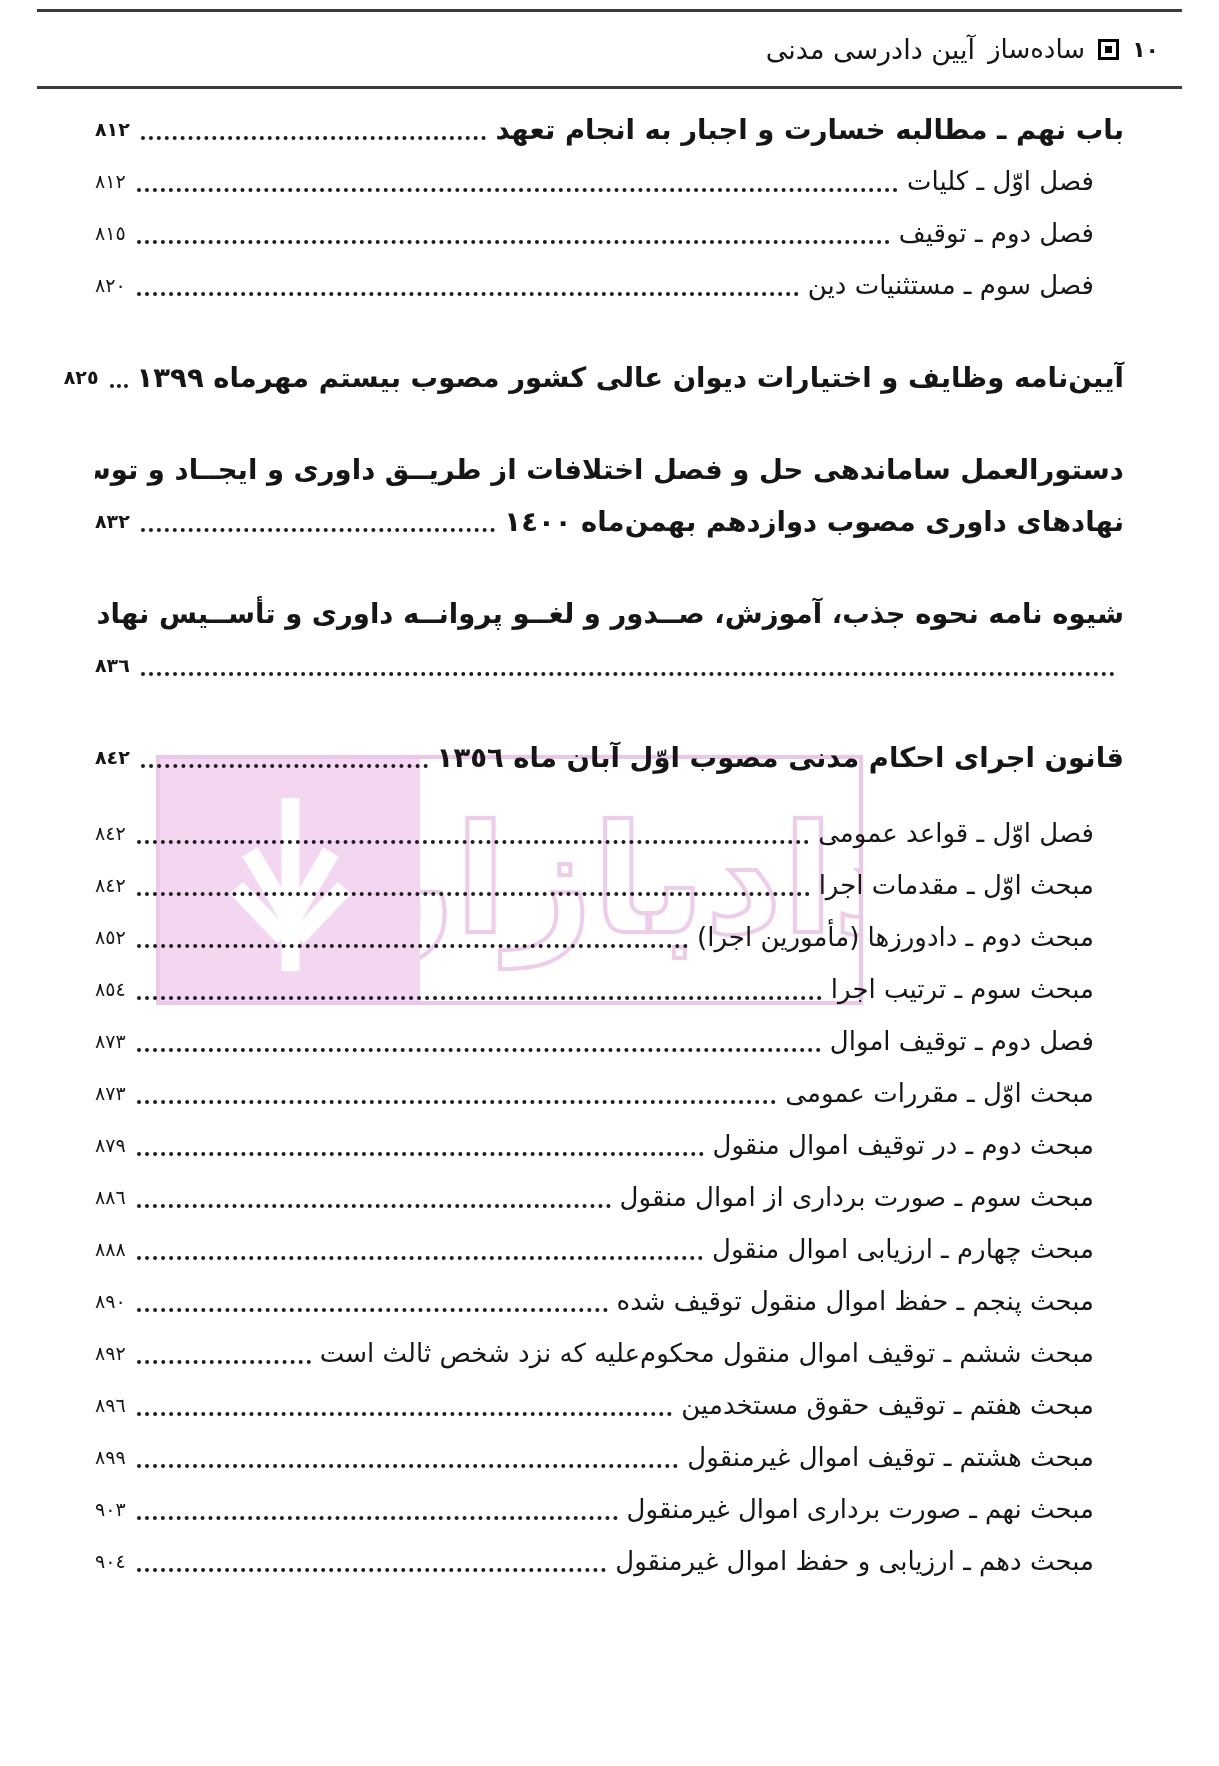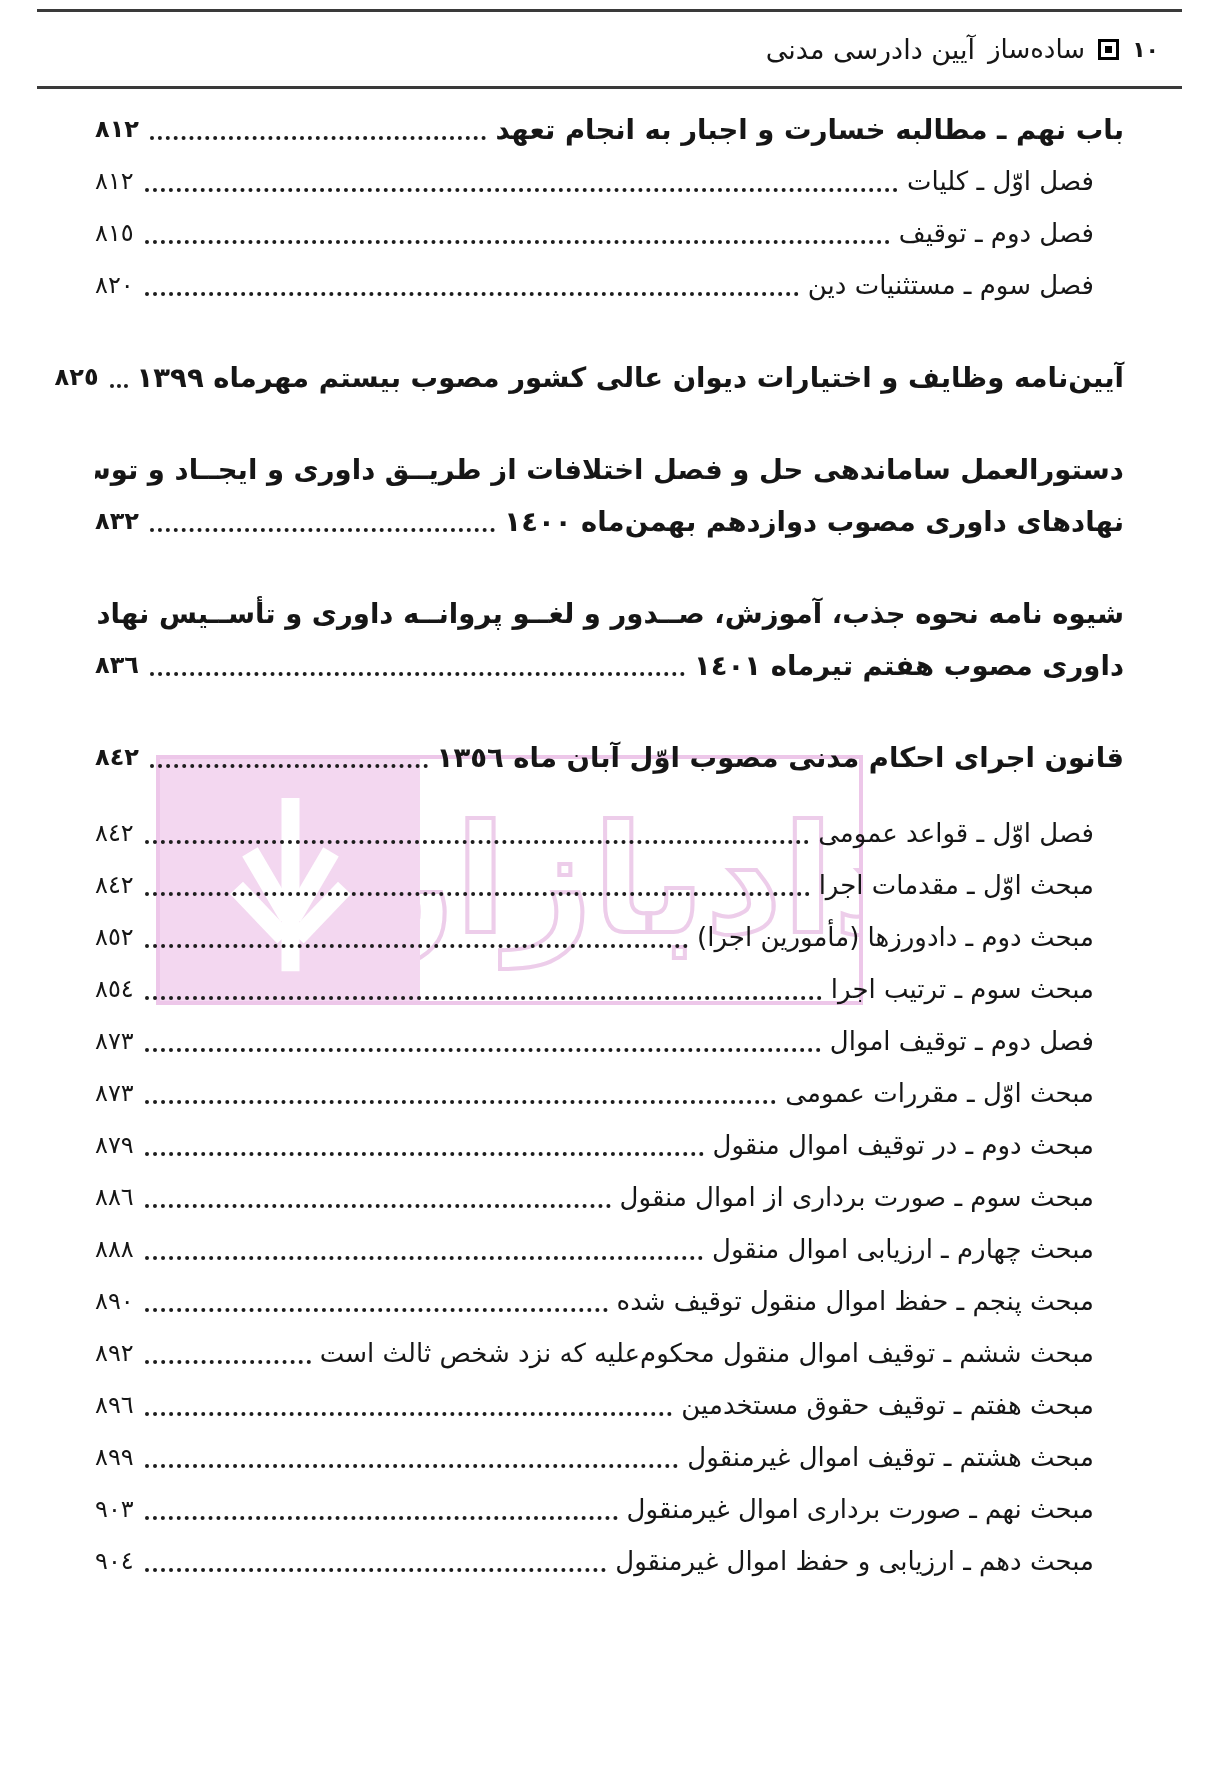--- a/index.html
+++ b/index.html
@@ -34,21 +34,21 @@
   .l1{height:52px;line-height:52px;text-align:justify;text-align-last:justify;white-space:nowrap;overflow:hidden;}
   .l2{display:flex;align-items:center;height:52px;}
   .t{white-space:nowrap;}
   .leader{
     flex:1;
     border-bottom:4px dotted #1c1c1c;
     margin:0 9px 0 11px;
     position:relative;top:9px;
     min-width:18px;
   }
-  .num{font-size:24px;white-space:nowrap;}
+  .num{font-size:19px;white-space:nowrap;}
 
   
   .watermark{
     position:absolute;left:156px;top:755px;width:707px;height:250px;
     border:4px solid var(--wm-border,#edc7e9);
     box-sizing:border-box;
     display:flex;direction:ltr;
     z-index:0;pointer-events:none;
   }
   .wm-logo{width:260px;height:100%;background:var(--wm-fill,#f3d7f0);display:flex;align-items:center;justify-content:center;}
@@ -110,21 +110,20 @@
         <div class="l1">دستورالعمل ساماندهی حل و فصل اختلافات از طریــق داوری و ایجــاد و توســعه</div>
         <div class="l2">
           <span class="t">نهادهای داوری مصوب دوازدهم بهمن‌ماه ١٤٠٠</span>
           <span class="leader"></span>
           <span class="num">٨٣٢</span>
         </div>
       </div>
       <div class="row law2">
         <div class="l1">شیوه نامه نحوه جذب، آموزش، صــدور و لغــو پروانــه داوری و تأســیس نهادهــای</div>
         <div class="l2">
-          <span class="t">داوری مصوب هفتم تیرماه ١٤٠١</span>
           <span class="leader"></span>
           <span class="num">٨٣٦</span>
         </div>
       </div>
       <div class="row law">
         <span class="t">قانون اجرای احکام مدنی مصوب اوّل آبان ماه ١٣٥٦</span>
         <span class="leader"></span>
         <span class="num">٨٤٢</span>
       </div>
       <div class="row fasl">

